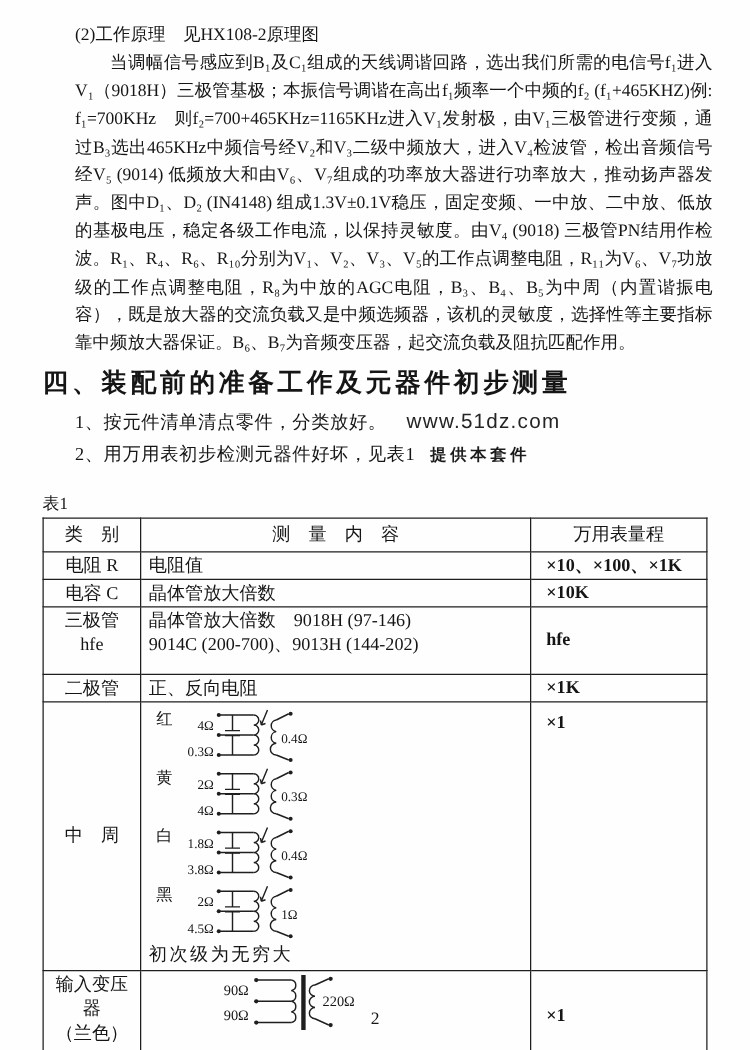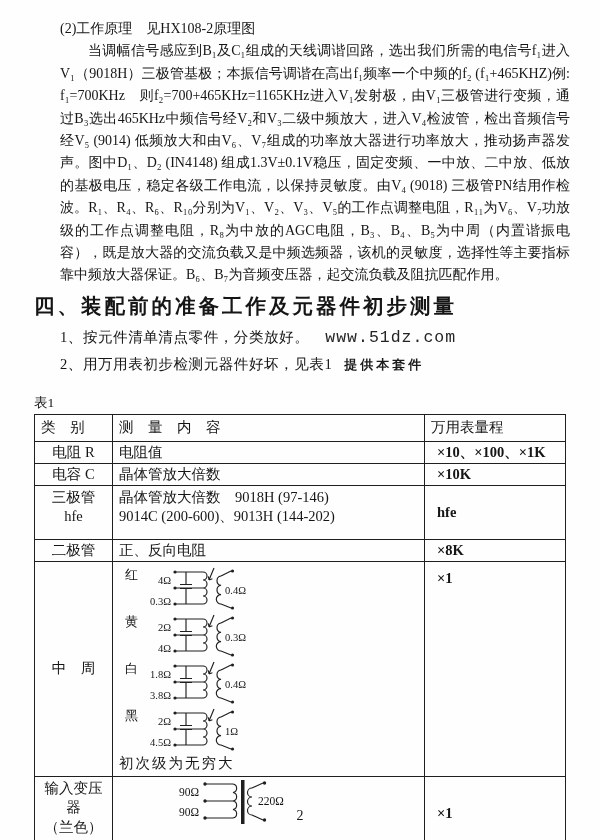--- a/index.html
+++ b/index.html
@@ -11,28 +11,28 @@
   .page{padding:18px 30px 0 34px;}
 
   
   .intro{margin-left:26px;width:510px;font-size:14px;line-height:22.4px;}
   .intro .first-line{margin:0;}
   .intro .body-par{margin:0;text-align:justify;text-indent:2em;}
 
   
   .heading{font-size:20.5px;font-weight:bold;letter-spacing:3px;margin:5px 0 4px 0;}
   .list-item{margin-left:26px;font-size:14.6px;line-height:26.5px;letter-spacing:0.5px;white-space:nowrap;}
-  .wm-url{font-family:Liberation Mono, monospace;font-size:16.5px;margin-left:16px;letter-spacing:1px;color:#242424;}
+  .wm-url{font-family:Liberation Sans, sans-serif;font-size:16.5px;margin-left:16px;letter-spacing:1px;color:#242424;}
   .wm-kit{font-family:"DejaVu Sans","Liberation Sans",sans-serif;font-size:13px;font-weight:bold;margin-left:12px;letter-spacing:3px;color:#1b1b1b;}
 
   
   .table-caption{font-size:13.5px;margin:15px 0 2px 0;}
   table.t1{border-collapse:collapse;width:531px;table-layout:fixed;}
   .t1 td{border:1.6px solid #1f1f1f;font-size:14.5px;padding:1px 6px;vertical-align:middle;}
-  .t1 .hdr{height:24px;}
+  .t1 .hdr{text-align:center;height:24px;}
   .t1 .cat{text-align:center;}
   .t1 .rng{padding-left:12px;font-weight:bold;}
   .t1 .two-line{line-height:19.5px;padding-top:2px;padding-bottom:12px;}
   .t1 .rng-top{vertical-align:top;padding-top:8px;}
 
   
   .ifgrid{display:flex;flex-wrap:wrap;padding:3px 0 0 4px;}
   .ifgrid svg{margin:0 8px 1px 0;}
   .if-caption{font-size:14.5px;letter-spacing:2px;margin:0 0 2px 0;}
   svg.schematic text{font-family:"Liberation Serif","DejaVu Serif",serif;fill:#151515;}
@@ -91,29 +91,29 @@
       <td class="rng">×10K</td>
     </tr>
 
     <tr>
       <td class="cat two-line">
         <div>三极管</div>
         <div>hfe</div>
       </td>
       <td class="two-line">
         <div>晶体管放大倍数　9018H (97-146)</div>
-        <div>9014C (200-600)、9013H (144-202)</div>
+        <div>9014C (200-700)、9013H (144-202)</div>
       </td>
       <td class="rng">hfe</td>
     </tr>
 
     <tr>
       <td class="cat">二极管</td>
       <td>正、反向电阻</td>
-      <td class="rng">×8K</td>
+      <td class="rng">×1K</td>
     </tr>
 
     <tr>
       <td class="cat">中　周</td>
       <td>
         <div class="ifgrid">
 
           <svg class="schematic" width="150" height="46" viewBox="0 0 150 46">
             <text x="2" y="13" font-size="13">红</text>
             <text x="48" y="18" font-size="10.5" text-anchor="end">4Ω</text>

